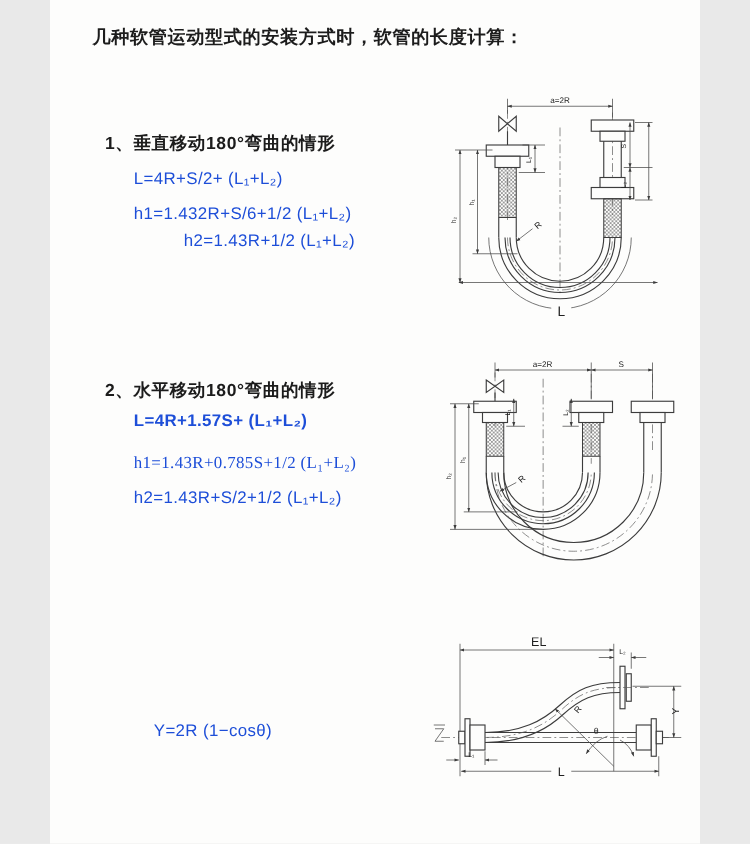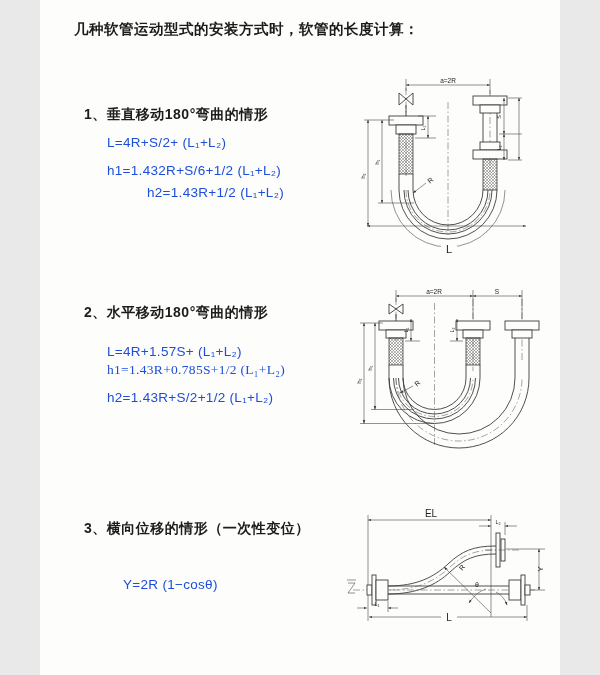--- a/index.html
+++ b/index.html
@@ -99,21 +99,21 @@
     <line class="thin" x1="152" y1="62" x2="152" y2="88" marker-start="url(#m1)" marker-end="url(#m1)"></line>
     <line class="thin" x1="167" y1="26" x2="167" y2="88" marker-start="url(#m1)" marker-end="url(#m1)"></line>
     <text class="t55" x="149" y="45" transform="rotate(-90 149 45)" text-anchor="middle">S</text>
     <text class="t55" x="149" y="76" transform="rotate(-90 149 76)" text-anchor="middle">L₂</text>
 
     <line class="thin" x1="74" y1="111" x2="61" y2="121" marker-end="url(#m1)"></line>
     <text class="t7" x="80" y="110" transform="rotate(-40 80 110)" text-anchor="middle">R</text>
   </svg>
 
   <div class="abs sec-heading" style="left:44px;top:304px;">2、水平移动180°弯曲的情形</div>
-  <div class="abs formula" style="left:67px;top:344px;">L=4R+1.57S+ (L₁+L₂)</div>
+  <div class="abs formula" style="left:67px;top:329px;font-weight:bold;">L=4R+1.57S+ (L₁+L₂)</div>
   <div class="abs formula" style="left:67px;top:362px;font-family:Liberation Serif, serif;">h1=1.43R+0.785S+1/2 (L₁+L₂)</div>
   <div class="abs formula" style="left:67px;top:390px;">h2=1.43R+S/2+1/2 (L₁+L₂)</div>
 
   <svg style="left:310px;top:283px;" width="290" height="185" viewBox="0 0 290 185">
     <defs>
       <marker id="m2" viewBox="0 0 10 10" refX="9.5" refY="5" markerWidth="6" markerHeight="6" orient="auto-start-reverse">
         <path d="M0,1.5 L10,5 L0,8.5 Z" fill="#3c3c3c"></path>
       </marker>
       <pattern id="bp2" width="3" height="3" patternUnits="userSpaceOnUse">
         <path d="M0,3 L3,0 M0,0 L3,3" stroke="#5b5b5b" stroke-width="0.45"></path>
@@ -175,21 +175,20 @@
     <line class="thin" x1="61" y1="36" x2="61" y2="58" marker-start="url(#m2)" marker-end="url(#m2)"></line>
     <text class="t55" x="58" y="47" transform="rotate(-90 58 47)" text-anchor="middle">L₁</text>
     <line class="thin" x1="100" y1="58" x2="113" y2="58"></line>
     <line class="thin" x1="107" y1="36" x2="107" y2="58" marker-start="url(#m2)" marker-end="url(#m2)"></line>
     <text class="t55" x="104" y="47" transform="rotate(-90 104 47)" text-anchor="middle">L₂</text>
 
     <line class="thin" x1="63" y1="103" x2="50" y2="110" marker-end="url(#m2)"></line>
     <text class="t7" x="69" y="102" transform="rotate(-40 69 102)" text-anchor="middle">R</text>
   </svg>
 
-  <div class="abs sec-heading" style="left:44px;top:520px;">3、横向位移的情形（一次性变位）</div>
   <div class="abs formula" style="left:83px;top:577px;">Y=2R (1−cosθ)</div>
 
   <svg style="left:305px;top:505px;" width="295" height="150" viewBox="0 0 295 150">
     <defs>
       <marker id="m3" viewBox="0 0 10 10" refX="9.5" refY="5" markerWidth="6" markerHeight="6" orient="auto-start-reverse">
         <path d="M0,1.5 L10,5 L0,8.5 Z" fill="#3c3c3c"></path>
       </marker>
     </defs>
 
     <line class="cl" x1="8" y1="85" x2="190" y2="85"></line>

